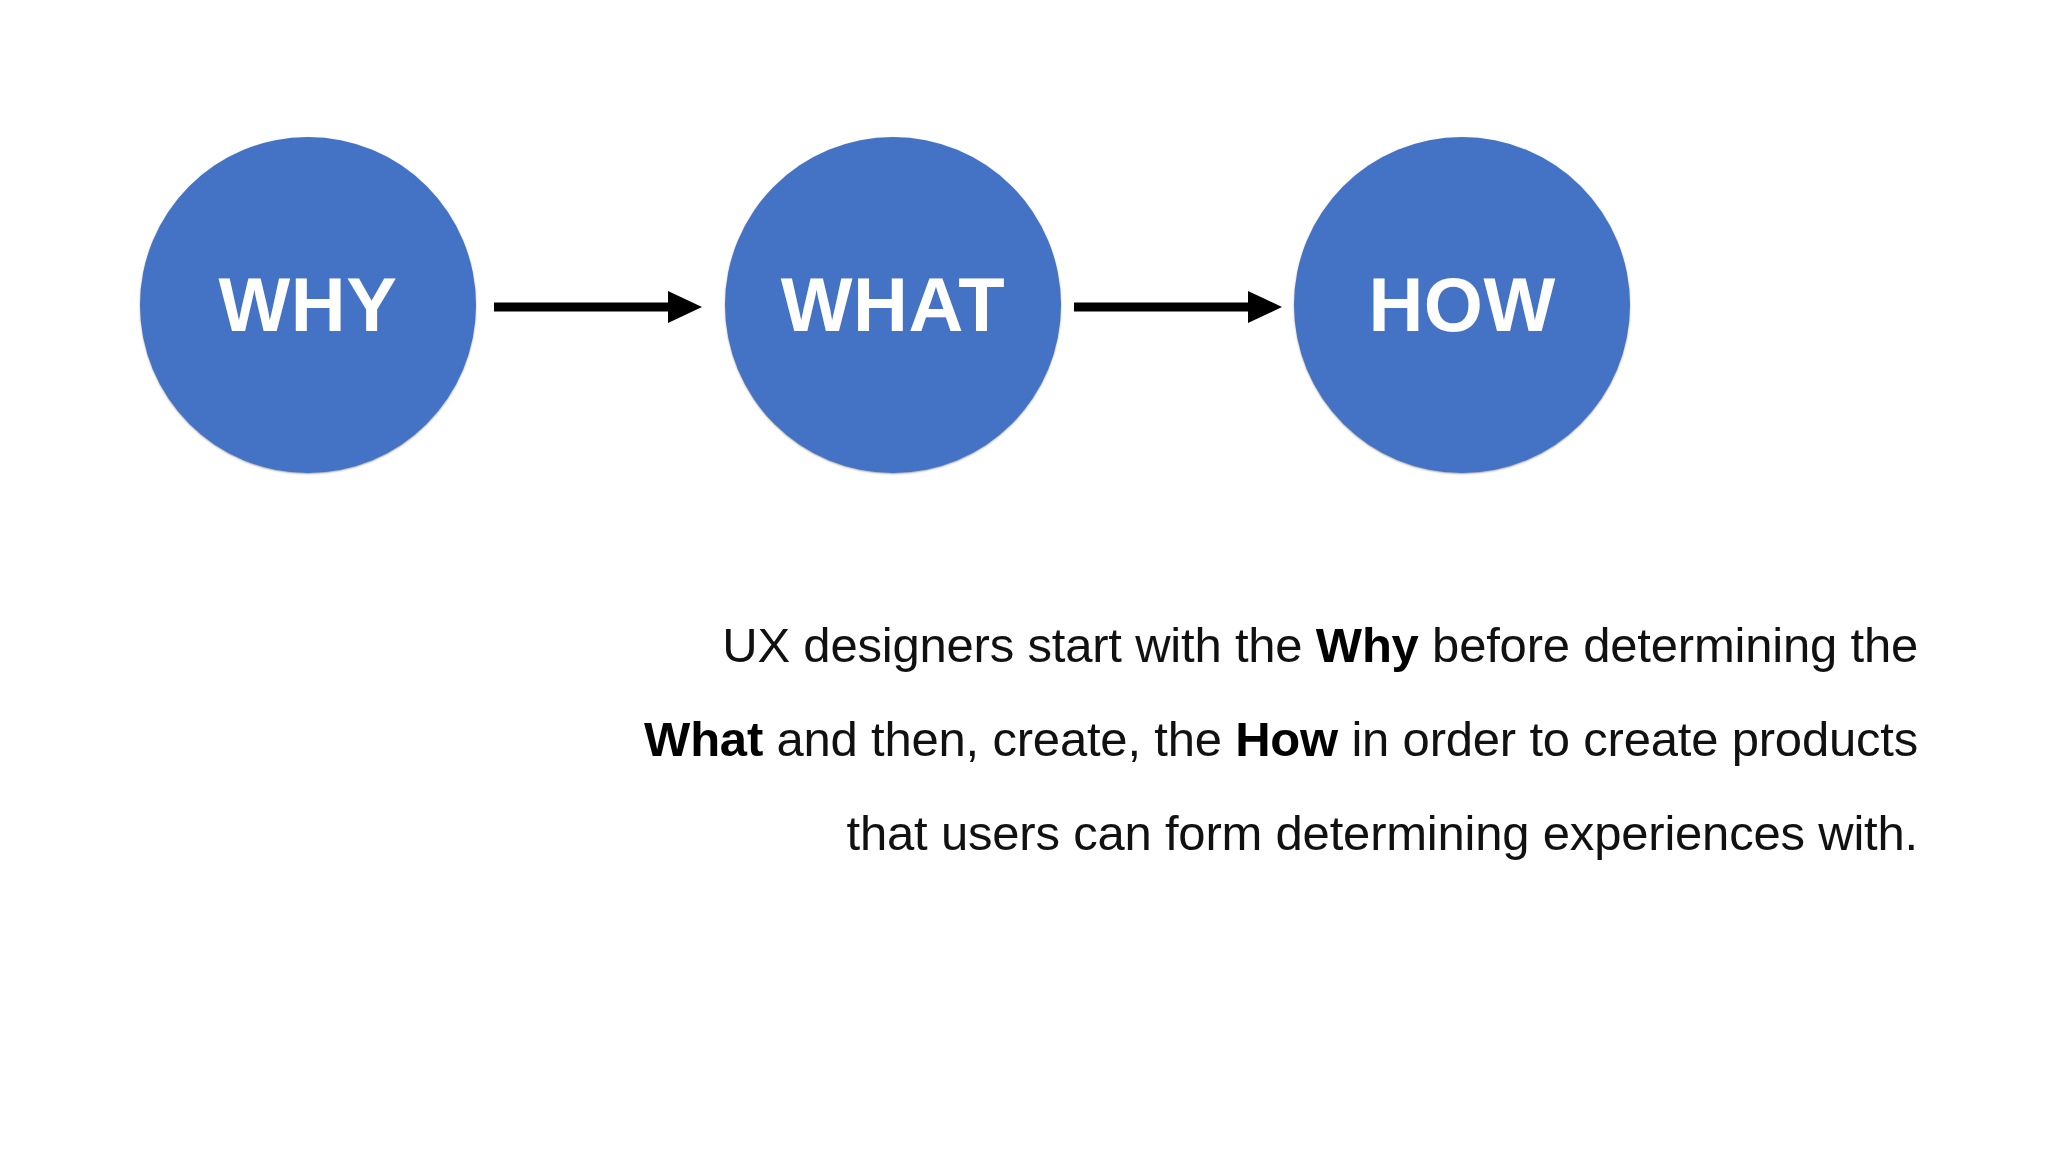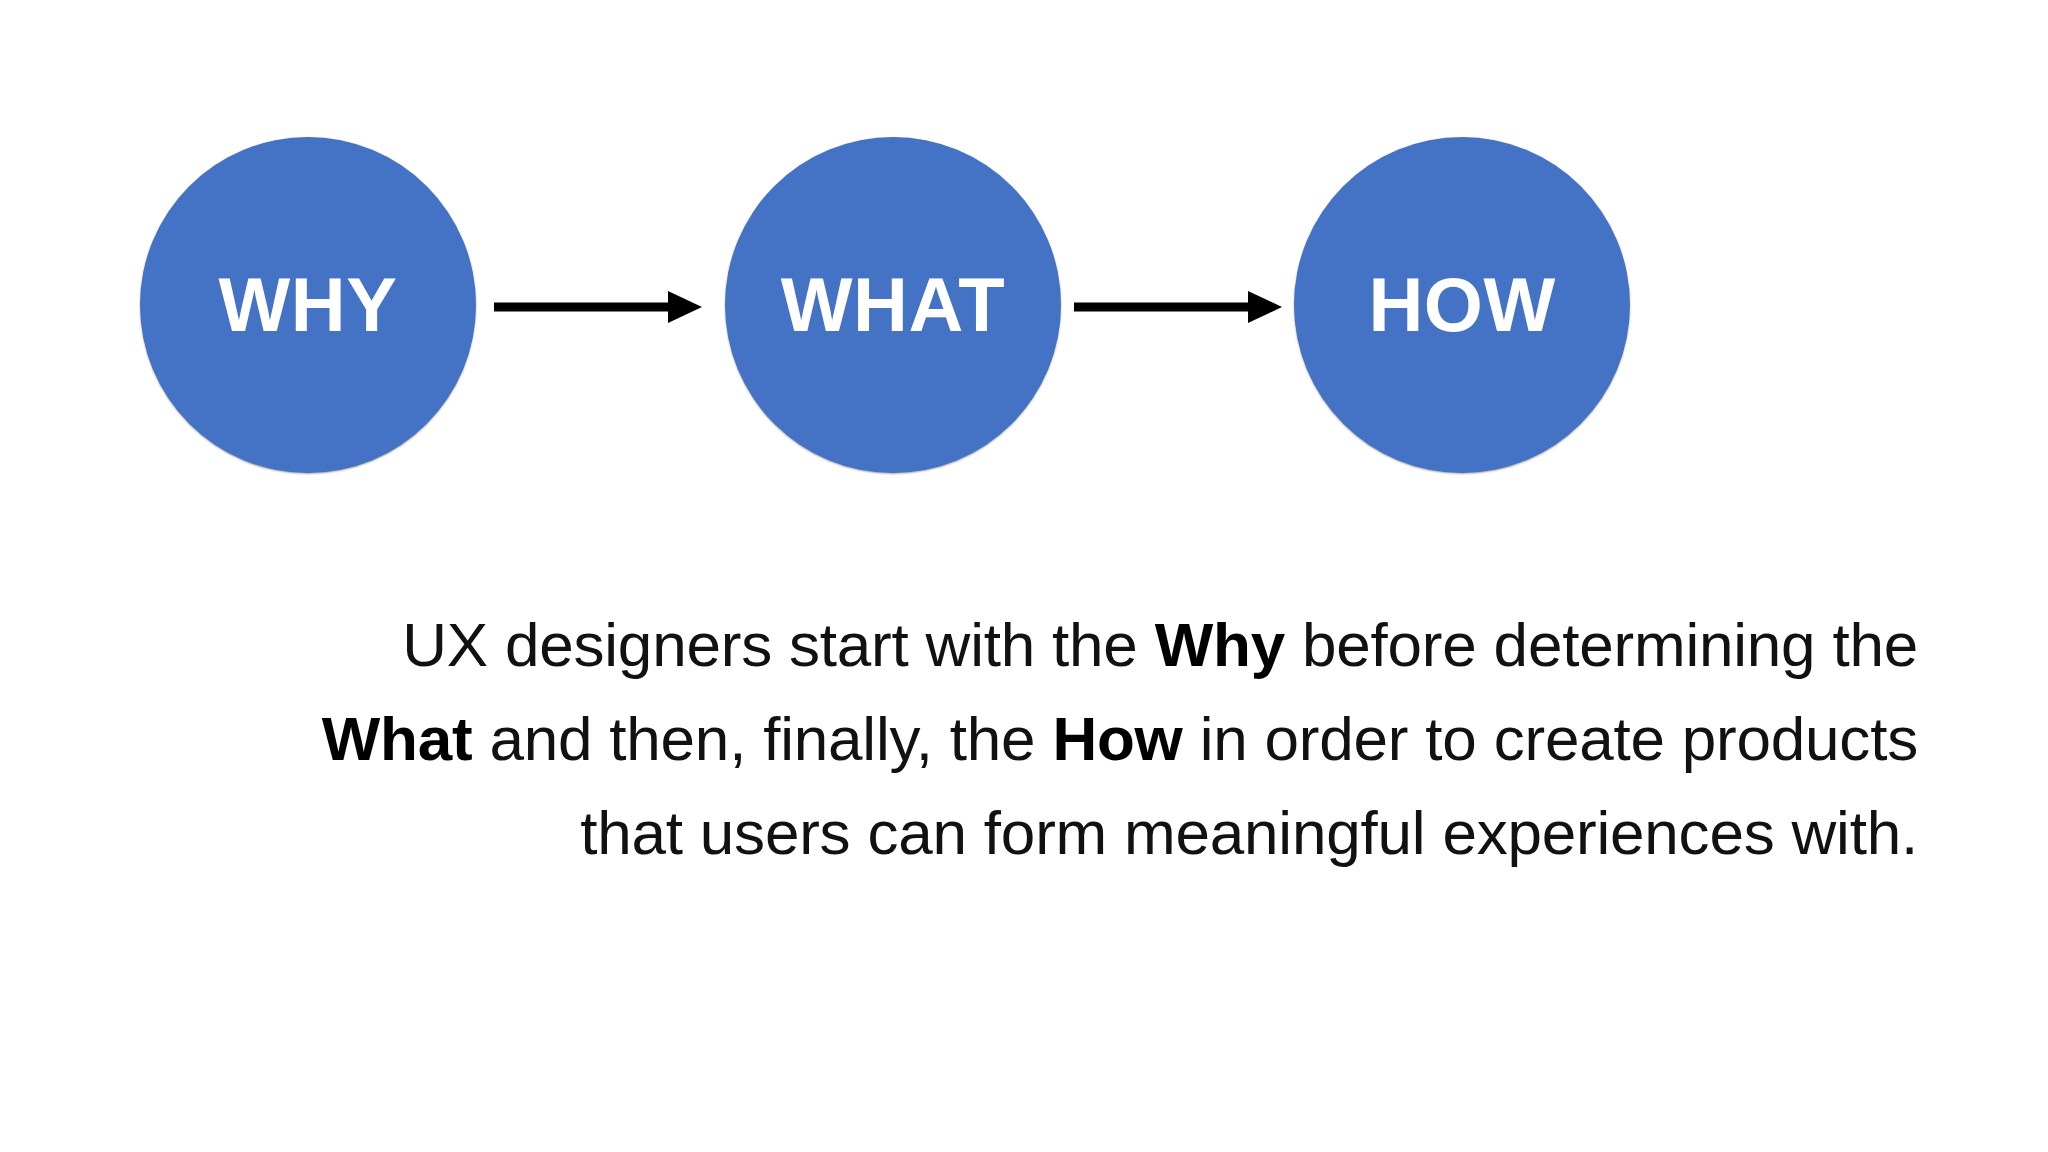--- a/index.html
+++ b/index.html
@@ -75,21 +75,21 @@
 
   
   #caption {
     position: absolute;
     left: 158px;
     top: 598px;
     width: 1760px;
   }
   .caption-line {
     font-family: "Liberation Sans", sans-serif;
-    font-size: 62px;
+    font-size: 49px;
     line-height: 94px;
     color: #111111;
     white-space: nowrap;
     letter-spacing: -0.2px;
   }
   .caption-line .em {
     font-weight: bold;
     color: #000000;
   }
 </style>
@@ -128,22 +128,22 @@
 
   </div>
 
   <div id="caption">
 
     <div class="caption-line">
       <span>UX designers start with the </span><span class="em">Why</span><span> before determining the</span>
     </div>
 
     <div class="caption-line">
-      <span class="em">What</span><span> and then, finally, the </span><span class="em">How</span><span> in order to create products</span>
+      <span class="em">What</span><span> and then, create, the </span><span class="em">How</span><span> in order to create products</span>
     </div>
 
     <div class="caption-line">
-      <span>that users can form meaningful experiences with.</span>
+      <span>that users can form determining experiences with.</span>
     </div>
 
   </div>
 
 </div>
 
 </body></html>

